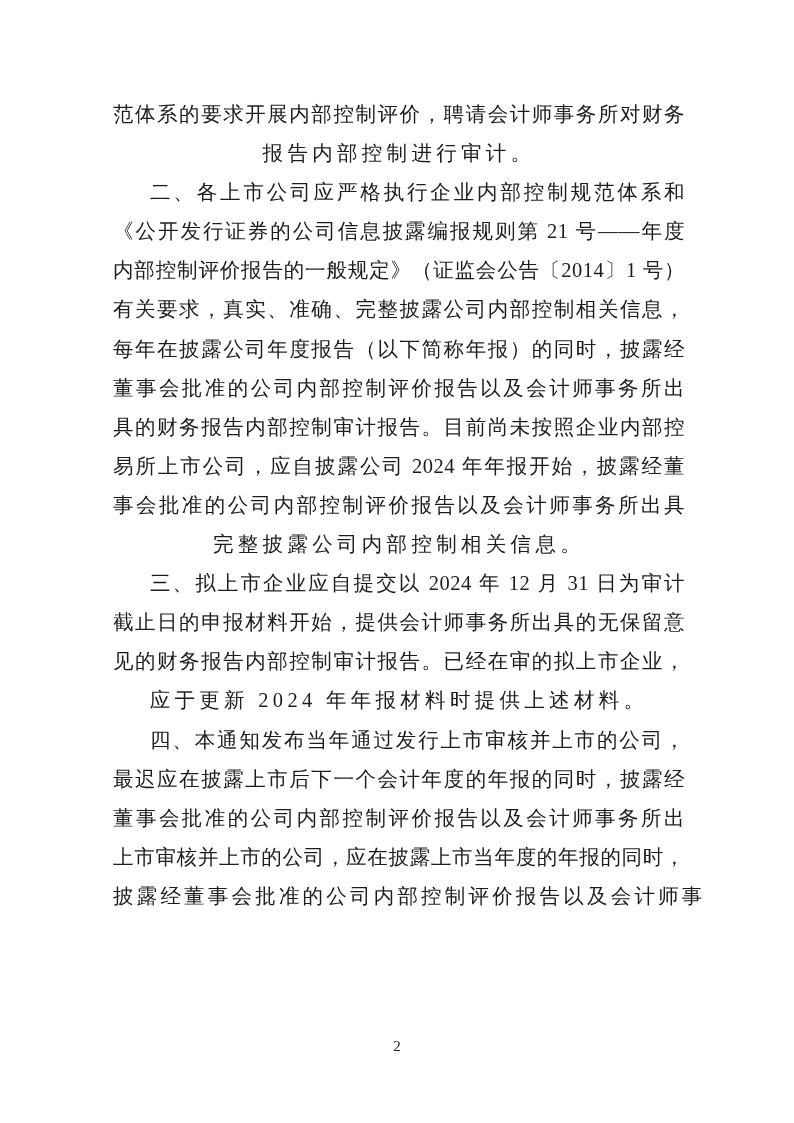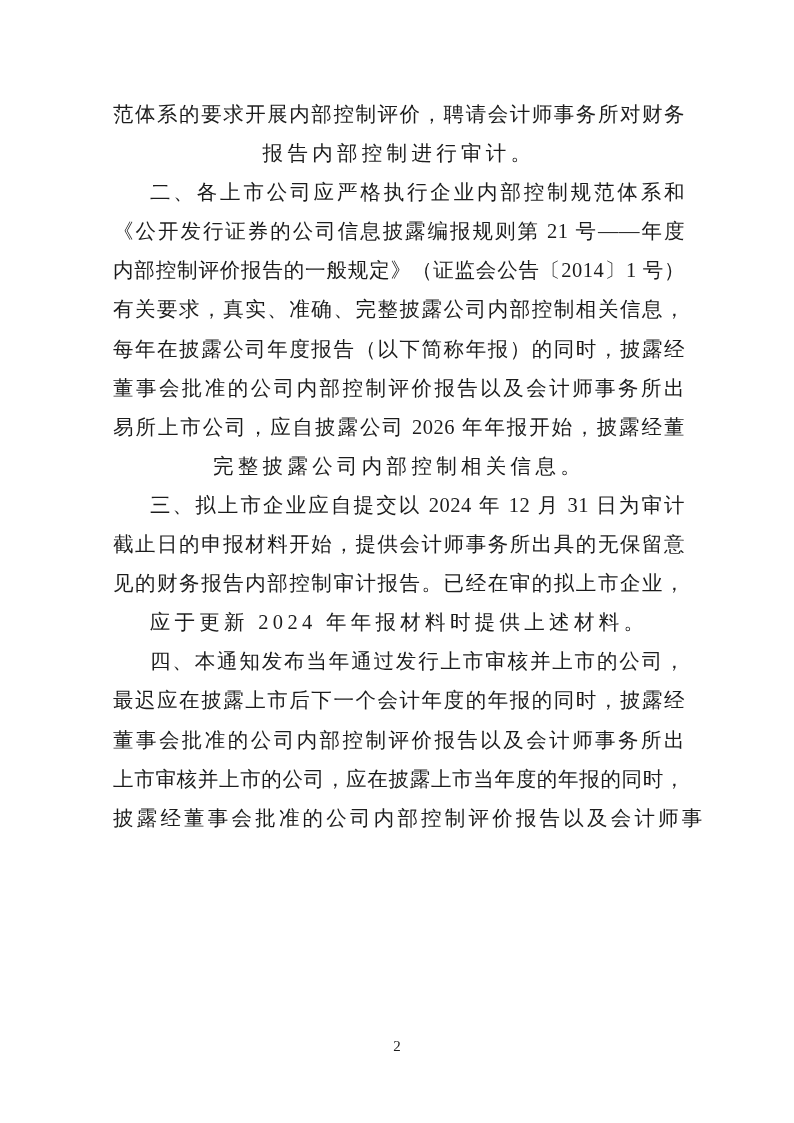--- a/index.html
+++ b/index.html
@@ -67,21 +67,23 @@
 <div class="page">
   <div class="text-block">
     <div class="line justified">范体系的要求开展内部控制评价，聘请会计师事务所对财务</div>
     <div class="line para-end">报告内部控制进行审计。</div>
     <div class="line justified indent">二、各上市公司应严格执行企业内部控制规范体系和</div>
     <div class="line justified">《公开发行证券的公司信息披露编报规则第 21 号——年度</div>
     <div class="line justified">内部控制评价报告的一般规定》（证监会公告〔2014〕1 号）</div>
     <div class="line justified">有关要求，真实、准确、完整披露公司内部控制相关信息，</div>
     <div class="line justified">每年在披露公司年度报告（以下简称年报）的同时，披露经</div>
     <div class="line justified">董事会批准的公司内部控制评价报告以及会计师事务所出</div>
-    <div class="line justified">易所上市公司，应自披露公司 2026 年年报开始，披露经董</div>
+    <div class="line justified">具的财务报告内部控制审计报告。目前尚未按照企业内部控</div>
+    <div class="line justified">易所上市公司，应自披露公司 2024 年年报开始，披露经董</div>
+    <div class="line justified">事会批准的公司内部控制评价报告以及会计师事务所出具</div>
     <div class="line para-end">完整披露公司内部控制相关信息。</div>
     <div class="line justified indent">三、拟上市企业应自提交以 2024 年 12 月 31 日为审计</div>
     <div class="line justified">截止日的申报材料开始，提供会计师事务所出具的无保留意</div>
     <div class="line justified">见的财务报告内部控制审计报告。已经在审的拟上市企业，</div>
     <div class="line para-end">应于更新 2024 年年报材料时提供上述材料。</div>
     <div class="line justified indent">四、本通知发布当年通过发行上市审核并上市的公司，</div>
     <div class="line justified">最迟应在披露上市后下一个会计年度的年报的同时，披露经</div>
     <div class="line justified">董事会批准的公司内部控制评价报告以及会计师事务所出</div>
     <div class="line justified">上市审核并上市的公司，应在披露上市当年度的年报的同时，</div>
     <div class="line cont-end">披露经董事会批准的公司内部控制评价报告以及会计师事</div>

